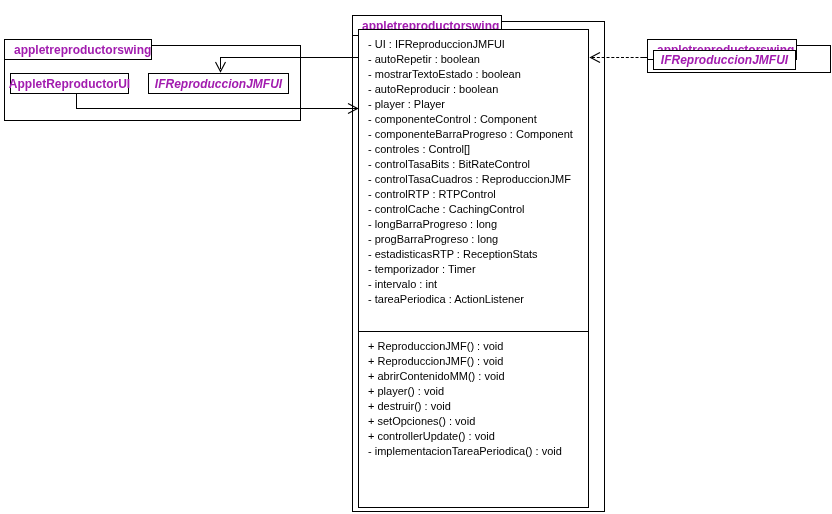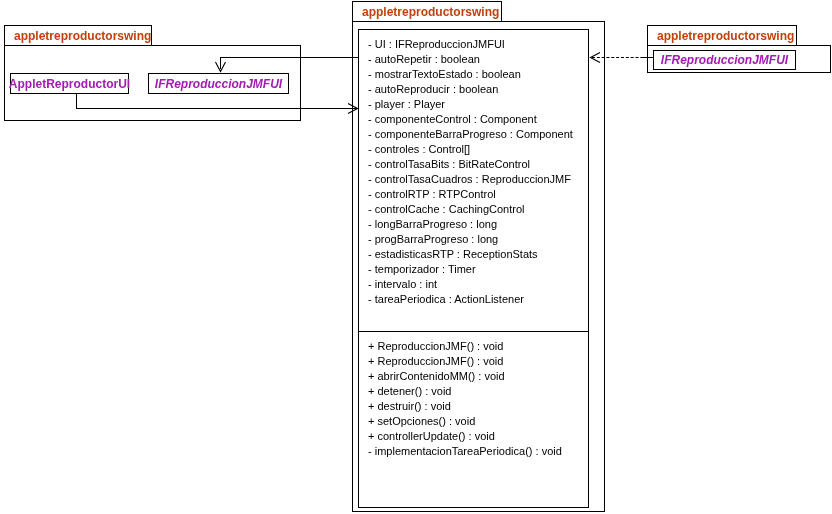--- a/index.html
+++ b/index.html
@@ -19,26 +19,27 @@
     background: #ffffff;
     overflow: hidden;
   }
   .pkg-tab {
     position: absolute;
     box-sizing: border-box;
     border: 1px solid #000000;
     background: #ffffff;
     font-size: 12px;
     font-weight: bold;
-    color: #c2410c;
+    color: #a21caf;
     display: flex;
     align-items: center;
     padding: 0 9px;
     white-space: nowrap;
     z-index: 4;
+    margin-top: 14px;
   }
   .pkg-body {
     position: absolute;
     box-sizing: border-box;
     border: 1px solid #000000;
     background: #ffffff;
     z-index: 2;
   }
 
   
@@ -151,21 +152,21 @@
       <div class="member">- progBarraProgreso : long</div>
       <div class="member">- estadisticasRTP : ReceptionStats</div>
       <div class="member">- temporizador : Timer</div>
       <div class="member">- intervalo : int</div>
       <div class="member">- tareaPeriodica : ActionListener</div>
     </div>
     <div class="compartment methods">
       <div class="member">+ ReproduccionJMF() : void</div>
       <div class="member">+ ReproduccionJMF() : void</div>
       <div class="member">+ abrirContenidoMM() : void</div>
-      <div class="member">+ detener() : void</div>
+      <div class="member">+ player() : void</div>
       <div class="member">+ destruir() : void</div>
       <div class="member">+ setOpciones() : void</div>
       <div class="member">+ controllerUpdate() : void</div>
       <div class="member">- implementacionTareaPeriodica() : void</div>
     </div>
   </div>
 
   <div class="pkg-tab" style="left:647px; top:25px; width:150px; height:21px;">
     <span>appletreproductorswing</span>
   </div>

